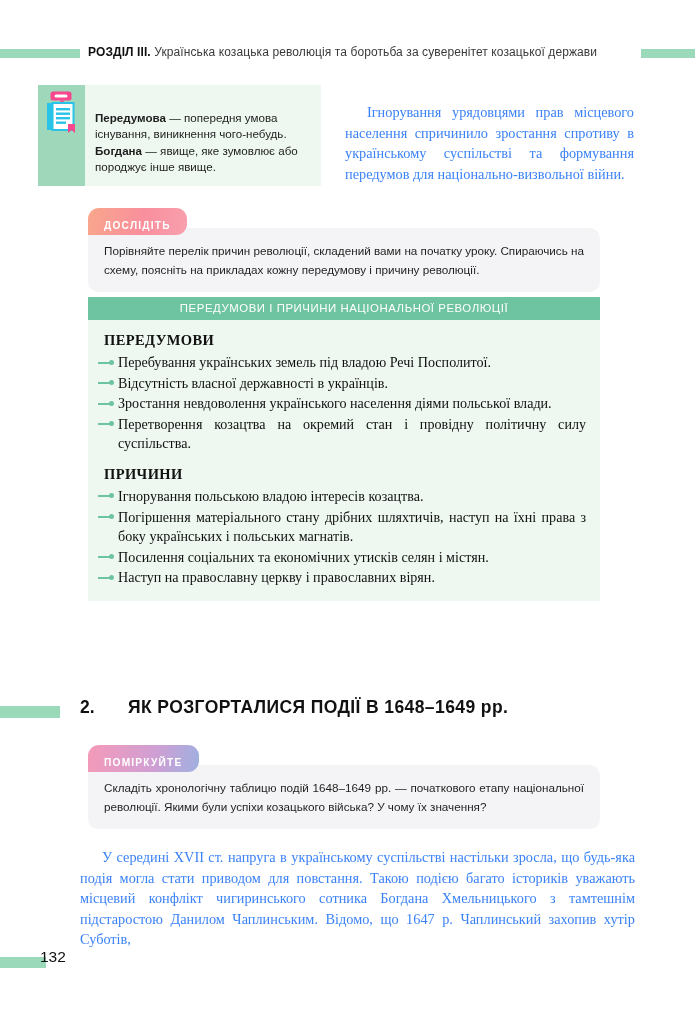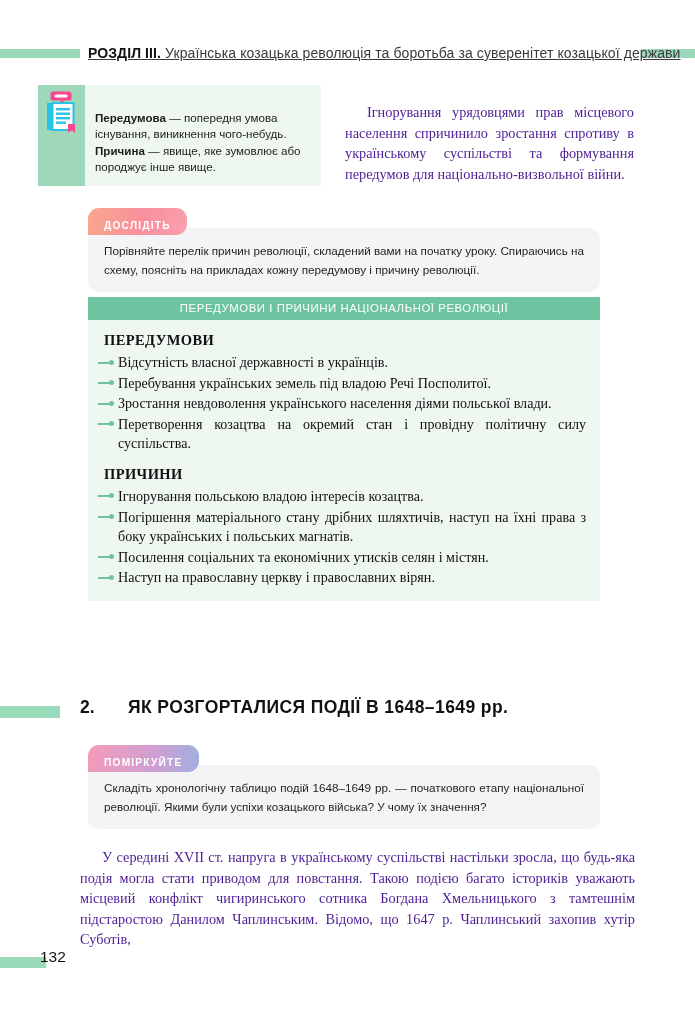--- a/index.html
+++ b/index.html
@@ -29,25 +29,24 @@
   }
   .header-rule-right {
     position: absolute;
     left: 641px; top: 4px;
     width: 54px; height: 9px;
     background: #9bd9bb;
   }
   .header-text {
     position: absolute;
     left: 88px; top: 0px;
-    font-size: 14px;
+    font-size: 12px;
     color: #3a3a3a;
     letter-spacing: 0.1px;
     white-space: nowrap;
-    text-decoration: underline;
   }
   .header-text b {
     color: #111;
     font-weight: 700;
   }
 
   
   .def-card {
     position: absolute;
     left: 38px; top: 85px;
@@ -202,21 +201,21 @@
     letter-spacing: 0.4px;
     white-space: nowrap;
   }
 
   
   .body-col {
     position: absolute;
     font-family: "Liberation Serif", serif;
     font-size: 14.3px;
     line-height: 20.4px;
-    color: #4c1d95;
+    color: #3b82f6;
     text-align: justify;
     text-indent: 22px;
   }
   #intro-col { left: 345px; top: 88px; width: 289px; }
   #closing-par { left: 80px; top: 833px; width: 555px; }
 
   
   .folio-bar {
     position: absolute;
     left: 0; top: 957px;
@@ -251,38 +250,38 @@
       <rect x="8.5" y="12" width="21" height="27" fill="none" stroke="#29c3e8" stroke-width="2"></rect>
       <rect x="12" y="17" width="14" height="2.4" fill="#29c3e8"></rect>
       <rect x="12" y="21.5" width="14" height="2.4" fill="#29c3e8"></rect>
       <rect x="12" y="26" width="14" height="2.4" fill="#29c3e8"></rect>
       <rect x="12" y="30.5" width="10" height="2.4" fill="#29c3e8"></rect>
       <path d="M24 33 h7 v9 l-3.5 -3 l-3.5 3 Z" fill="#f9478d"></path>
     </svg>
   </div>
   <div class="def-body">
     <span class="term">Передумова</span><span> — </span><span>попередня умова існування, виникнення чого-небудь.</span><br>
-    <span class="term">Причина</span><span>  — </span><span>явище, яке зумовлює або породжує інше явище.</span>
+    <span class="term">Богдана</span><span>  — </span><span>явище, яке зумовлює або породжує інше явище.</span>
   </div>
 </div>
 
 <p class="body-col" id="intro-col">Ігнорування урядовцями прав місцевого населення спричинило зростання спротиву в українському суспільстві та формування передумов для національно-визвольної війни.</p>
 
 <div class="task-block" style="top:208px;">
   <div class="task-tag tag-pink">ДОСЛІДІТЬ</div>
   <div class="task-panel">Порівняйте перелік причин революції, складений вами на початку уроку. Спираючись на схему, поясніть на прикладах кожну передумову і причину революції.</div>
 </div>
 
 <div class="scheme">
   <div class="scheme-title">ПЕРЕДУМОВИ І ПРИЧИНИ НАЦІОНАЛЬНОЇ РЕВОЛЮЦІЇ</div>
   <div class="scheme-body">
     <div class="scheme-h">ПЕРЕДУМОВИ</div>
     <ul class="scheme-list">
+      <li>Перебування українських земель під владою Речі Посполитої.</li>
       <li>Відсутність власної державності в українців.</li>
-      <li>Перебування українських земель під владою Речі Посполитої.</li>
       <li>Зростання невдоволення українського населення діями польської влади.</li>
       <li>Перетворення козацтва на окремий стан і провідну політичну силу суспільства.</li>
     </ul>
     <div class="scheme-h second">ПРИЧИНИ</div>
     <ul class="scheme-list">
       <li>Ігнорування польською владою інтересів козацтва.</li>
       <li>Погіршення матеріального стану дрібних шляхтичів, наступ на їхні права з боку українських і польських магнатів.</li>
       <li>Посилення соціальних та економічних утисків селян і містян.</li>
       <li>Наступ на православну церкву і православних вірян.</li>
     </ul>

